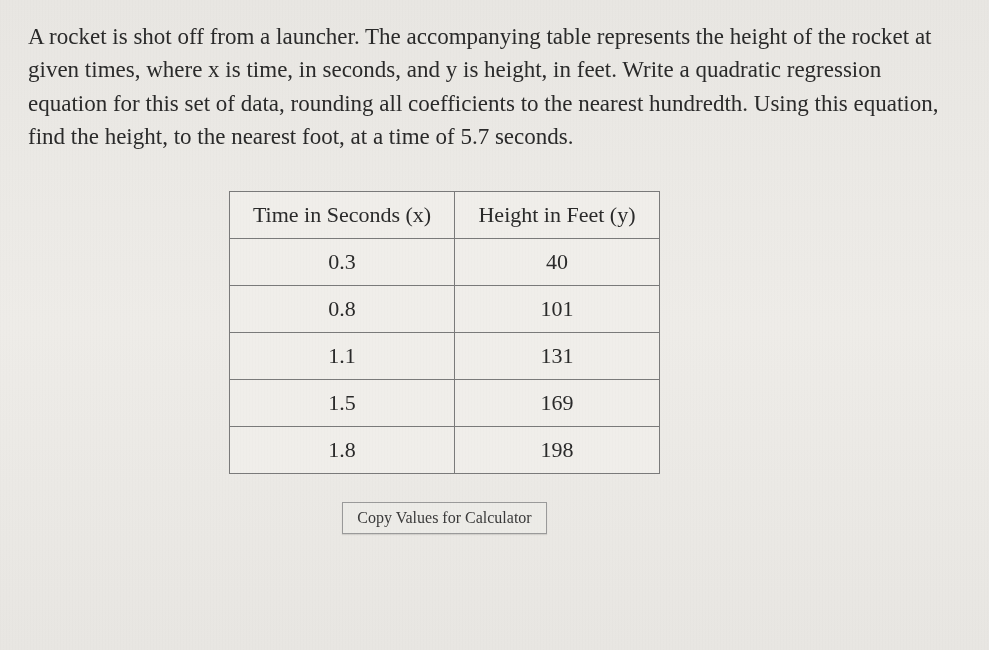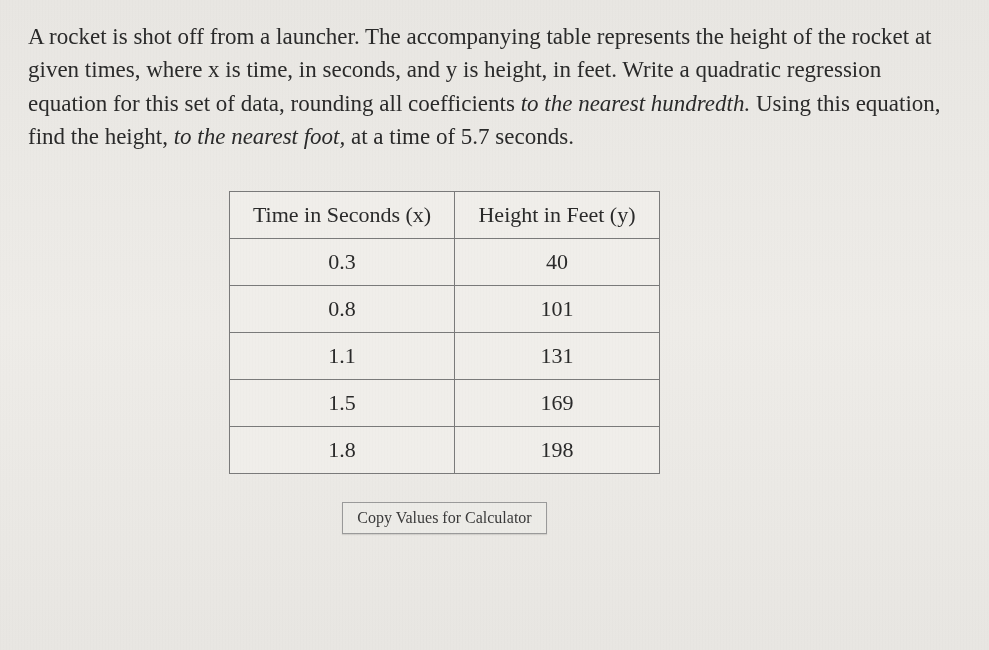--- a/index.html
+++ b/index.html
@@ -34,21 +34,20 @@
       pointer-events: none;
     }
     .problem-text {
       font-size: 23px;
       line-height: 1.45;
       color: #2a2a2a;
       margin-bottom: 38px;
       position: relative;
     }
     .italic {
-      font-style: italic;
     }
     .table-container {
       display: flex;
       justify-content: center;
       margin-left: -100px;
     }
     table {
       border-collapse: collapse;
       background: #f0eeea;
     }

